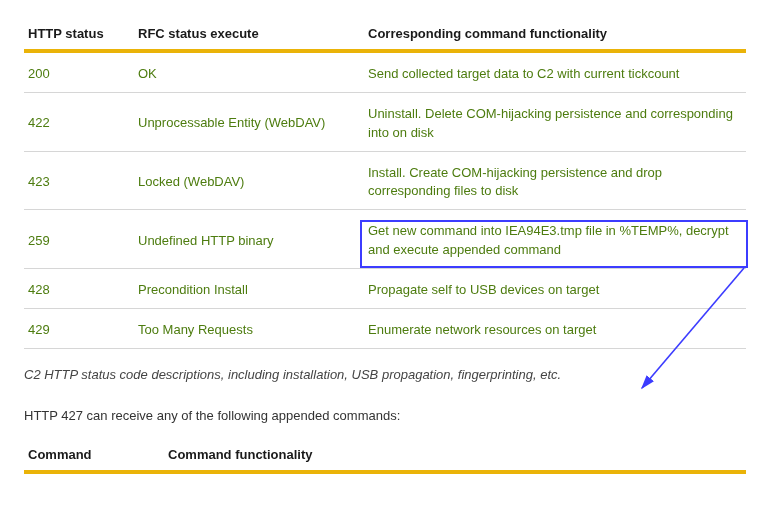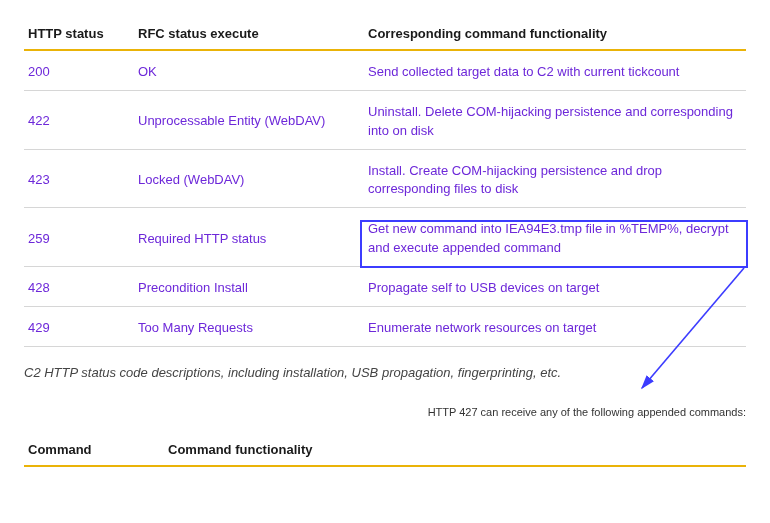--- a/index.html
+++ b/index.html
@@ -16,41 +16,40 @@
   table {
     width: 100%;
     border-collapse: collapse;
     table-layout: fixed;
   }
   th {
     text-align: left;
     font-weight: 700;
     font-size: 13px;
     padding: 6px 8px 8px 4px;
-    border-bottom: 2px solid #eab308;
+    border-bottom: 4px solid #eab308;
     color: #1a1a1a;
   }
   td {
     padding: 12px 8px 8px 4px;
     border-bottom: 1px solid #d6d6d6;
     vertical-align: middle;
     line-height: 1.45;
-    color: #6d28d9;
+    color: #4d7c0f;
   }
   .caption {
     font-style: italic;
     color: #444;
     margin: 18px 0 26px;
     font-size: 13px;
   }
   .para {
     margin: 8px 0 18px;
     color: #333;
-    font-size: 11px;
-    text-align: right;
+    font-size: 13px;
   }
   .highlight-box {
     position: absolute;
     border: 2px solid #3c3cff;
     pointer-events: none;
   }
   svg.arrow {
     position: absolute;
     pointer-events: none;
     overflow: visible;
@@ -83,21 +82,21 @@
       <td>Unprocessable Entity (WebDAV)</td>
       <td>Uninstall. Delete COM-hijacking persistence and corresponding into on disk</td>
     </tr>
     <tr>
       <td>423</td>
       <td>Locked (WebDAV)</td>
       <td>Install. Create COM-hijacking persistence and drop corresponding files to disk</td>
     </tr>
     <tr>
       <td>259</td>
-      <td>Required HTTP status</td>
+      <td>Undefined HTTP binary</td>
       <td>Get new command into IEA94E3.tmp file in %TEMP%, decrypt and execute appended command</td>
     </tr>
     <tr>
       <td>428</td>
       <td>Precondition Install</td>
       <td>Propagate self to USB devices on target</td>
     </tr>
     <tr>
       <td>429</td>
       <td>Too Many Requests</td>

